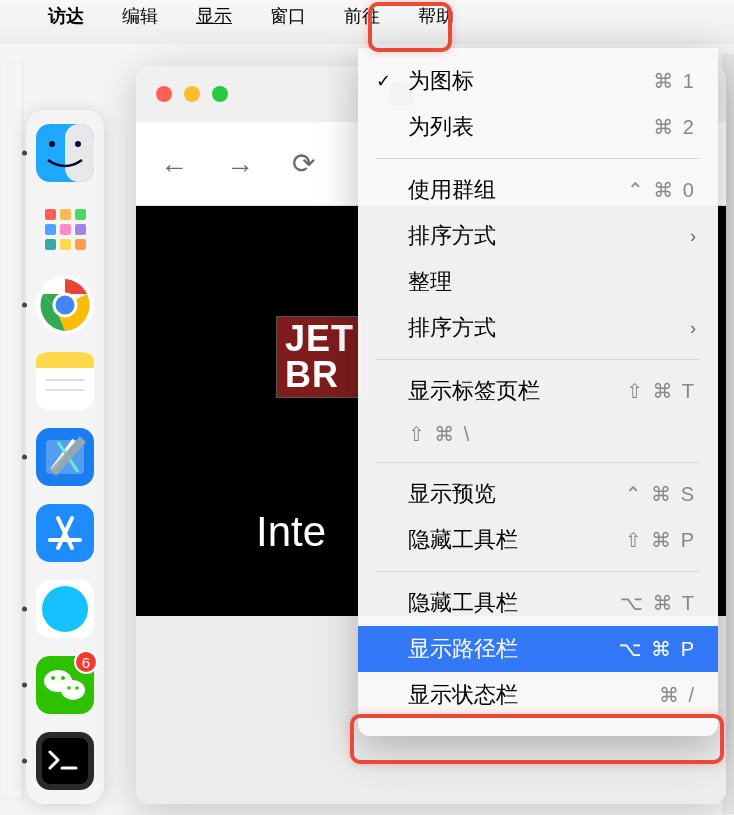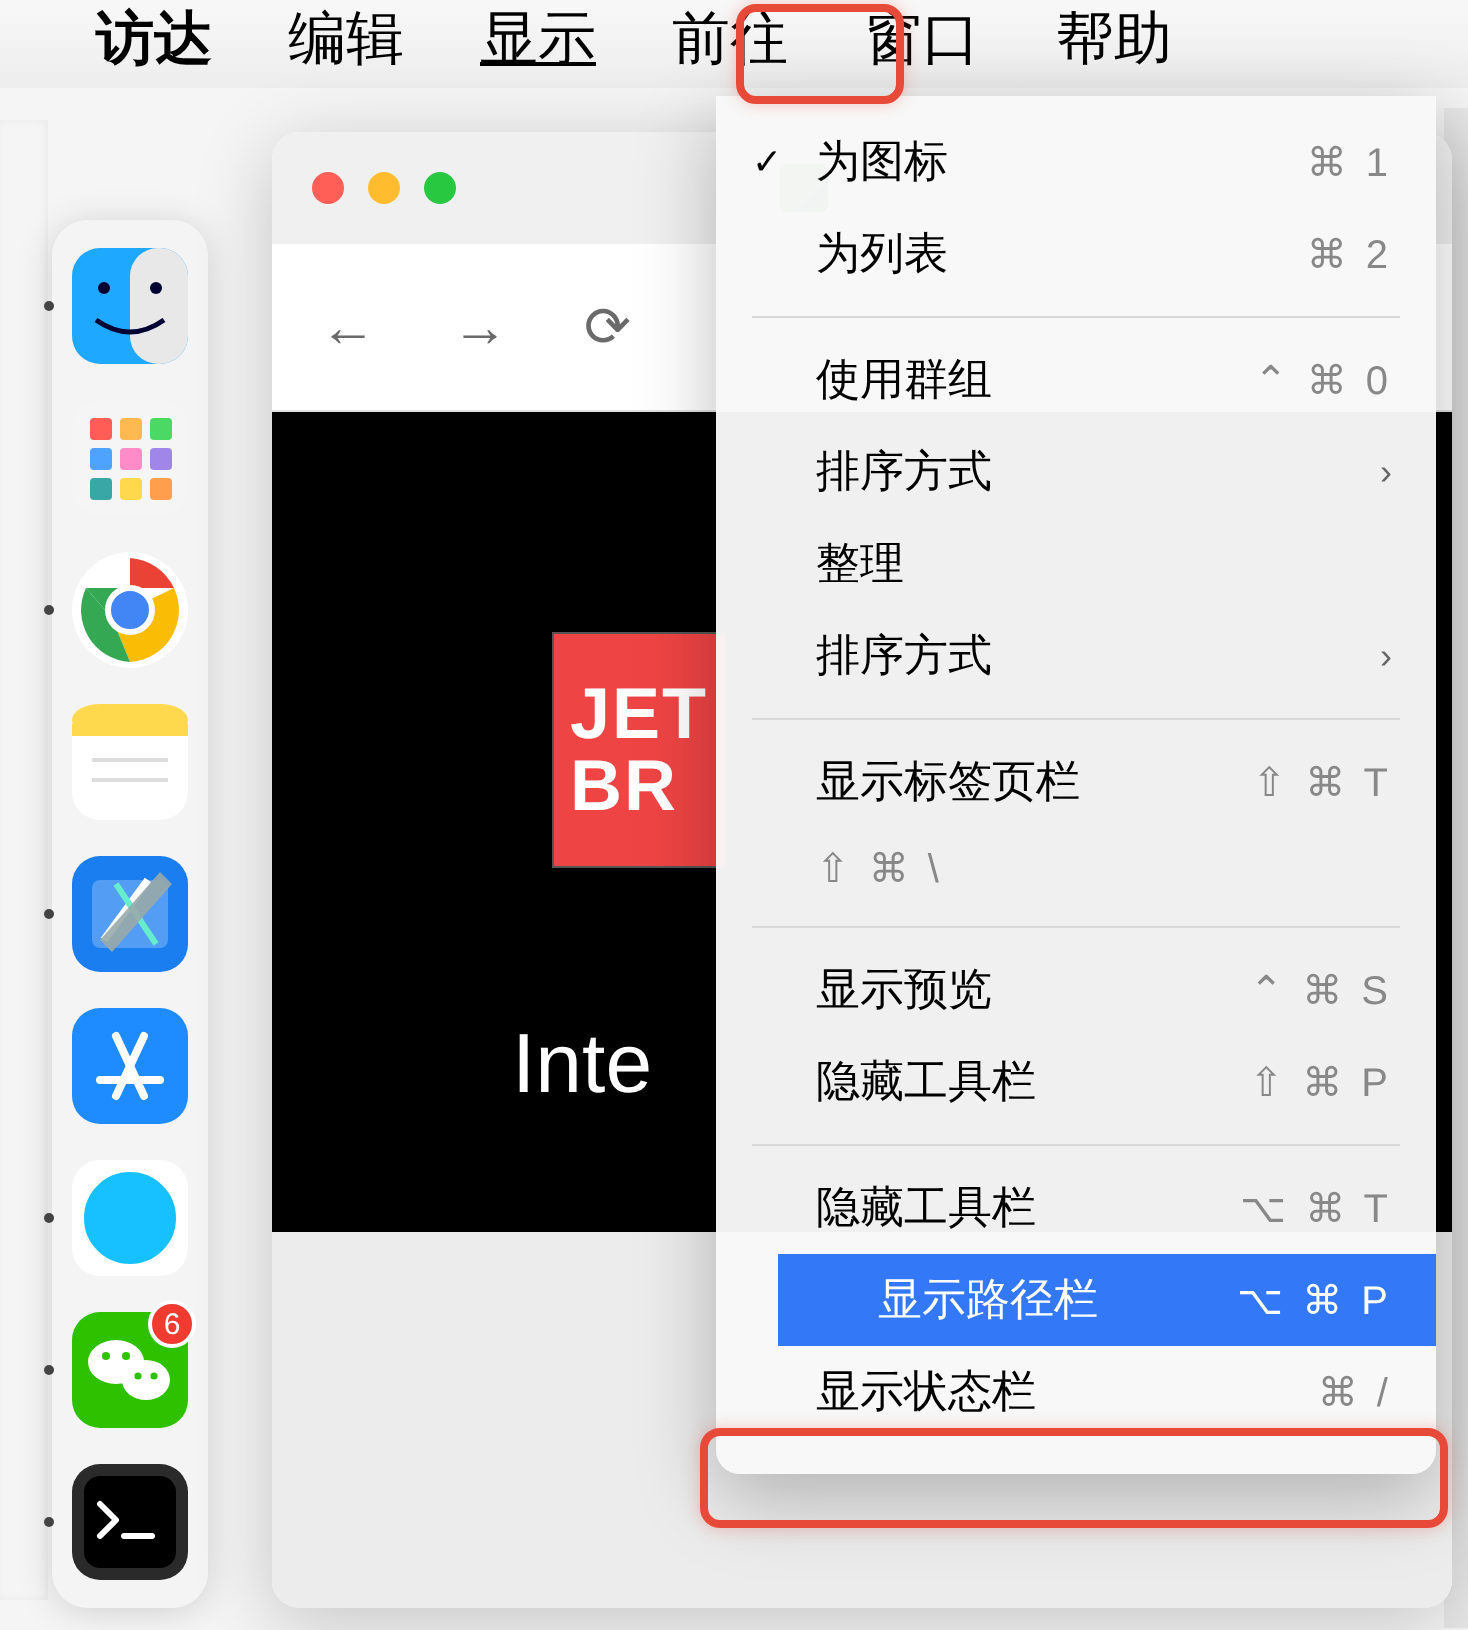--- a/index.html
+++ b/index.html
@@ -14,24 +14,24 @@
 
     
     .menubar {
       position: absolute;
       top: 0;
       left: 0;
       right: 0;
       height: 44px;
       background: linear-gradient(180deg, #f8f8f8 0%, #ededed 100%);
       display: flex;
-      align-items: flex-end;
+      align-items: flex-start;
       padding-left: 14px;
       gap: 2px;
-      font-size: 29px;
+      font-size: 18px;
       color: #000;
     }
     .apple-logo {
       font-size: 24px;
       margin-right: 14px;
     }
     .menu-item {
       padding: 4px 18px;
       cursor: default;
     }
@@ -146,24 +146,24 @@
     }
     .nav-btn { cursor: default; }
 
     .page-dark {
       background: #000;
       color: #fff;
       padding: 110px 0 50px 140px;
       height: 262px;
     }
     .logo-box {
-      background: #ef4444;
+      background: #7f1d1d;
       border: 1px solid #555;
       display: inline-block;
-      padding: 22px 8px;
+      padding: 4px 8px;
     }
     .logo-text {
       font-size: 36px;
       font-weight: 800;
       letter-spacing: 1px;
       line-height: 1;
     }
     .page-subsection {
       background: #000;
       color: #fff;
@@ -193,21 +193,20 @@
     .menu-row {
       display: flex;
       align-items: center;
       justify-content: space-between;
       padding: 8px 22px 8px 50px;
       position: relative;
     }
     .menu-row.highlighted {
       background: #3378f6;
       color: #fff;
-      margin-left: 31px;
     }
     .menu-label {}
     .menu-shortcut {
       color: #888;
       font-size: 20px;
       letter-spacing: 2px;
     }
     .menu-row.highlighted .menu-shortcut { color: #fff; }
     .menu-check {
       position: absolute;
@@ -259,22 +258,22 @@
 <body>
 
 <div class="bg-window"></div>
 <div class="right-strip"></div>
 
 <div class="menubar">
   <span class="apple-logo"></span>
   <span class="menu-item" style="font-weight:600">访达</span>
   <span class="menu-item">编辑</span>
   <span class="menu-item active">显示</span>
+  <span class="menu-item">窗口</span>
   <span class="menu-item">前往</span>
-  <span class="menu-item">窗口</span>
   <span class="menu-item">帮助</span>
 </div>
 <div class="menu-highlight-box"></div>
 
 <div class="dock">
   <div class="dock-icon">
     <div class="dock-indicator"></div>
     <svg viewBox="0 0 58 58">
         <rect width="58" height="58" rx="14" fill="#1fa8ff"></rect>
         <rect x="29" width="29" height="58" rx="14" fill="#e8e8e8"></rect>

